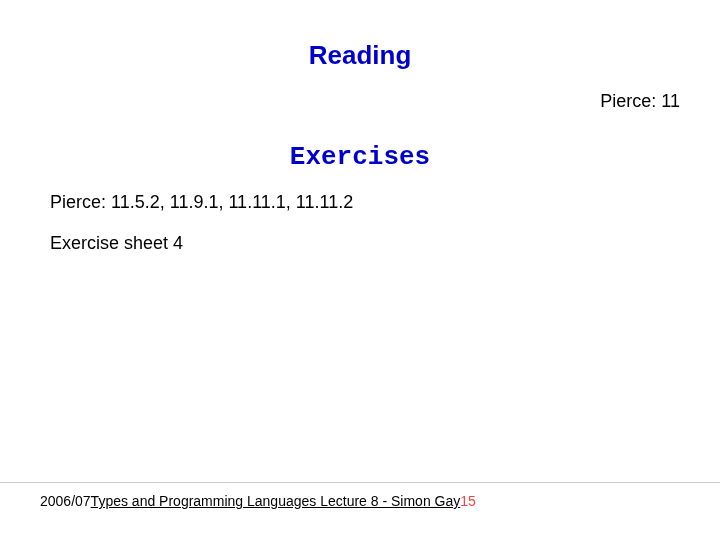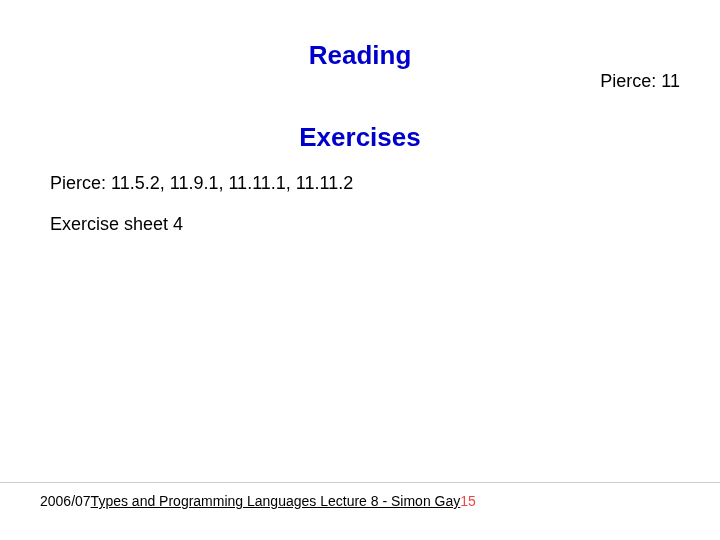--- a/index.html
+++ b/index.html
@@ -23,37 +23,39 @@
       background: #ffffff;
       position: relative;
       padding: 30px 40px 30px 40px;
     }
 
     .section-title {
       text-align: center;
       color: #0000cc;
       font-size: 26px;
       font-weight: bold;
+      margin-bottom: 20px;
       margin-top: 10px;
     }
 
     .pierce-reading {
       color: #000000;
       font-size: 18px;
       margin-bottom: 30px;
       margin-left: 10px;
       text-align: right;
     }
 
     .exercises-title {
       text-align: center;
       color: #0000cc;
       font-size: 26px;
       font-weight: bold;
       margin-bottom: 20px;
+      font-family: Liberation Mono, monospace;
     }
 
     .pierce-exercises {
       color: #000000;
       font-size: 18px;
       margin-bottom: 20px;
       margin-left: 10px;
     }
 
     .exercise-sheet {

